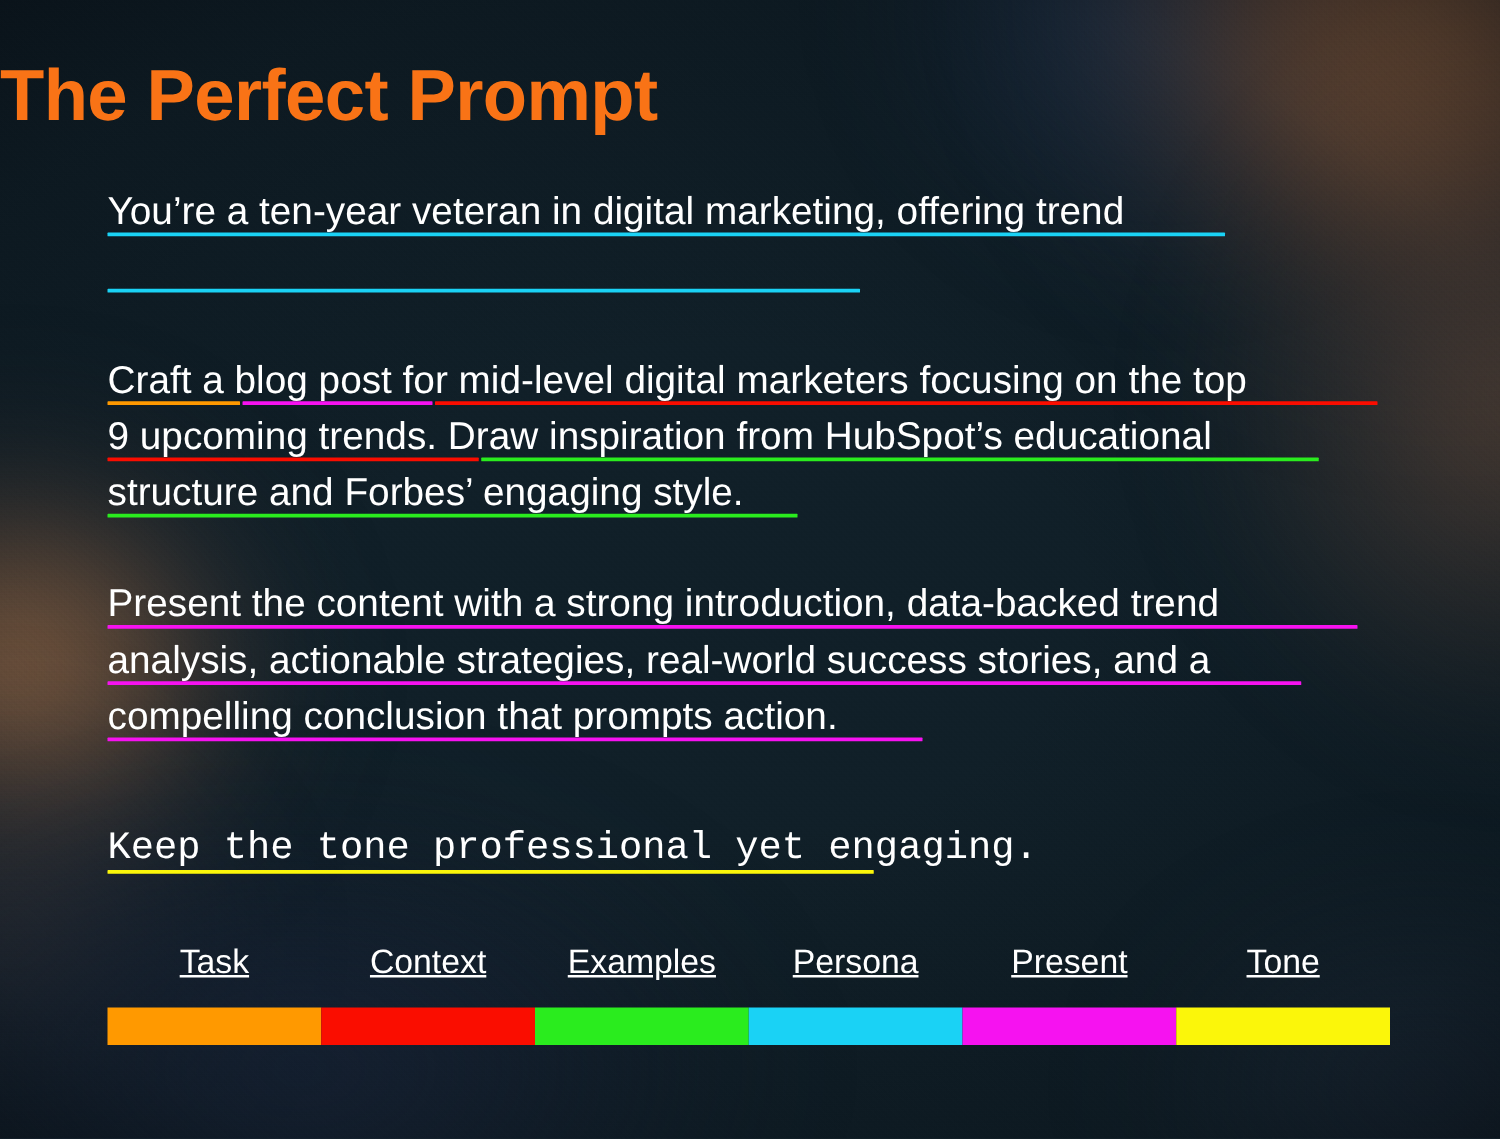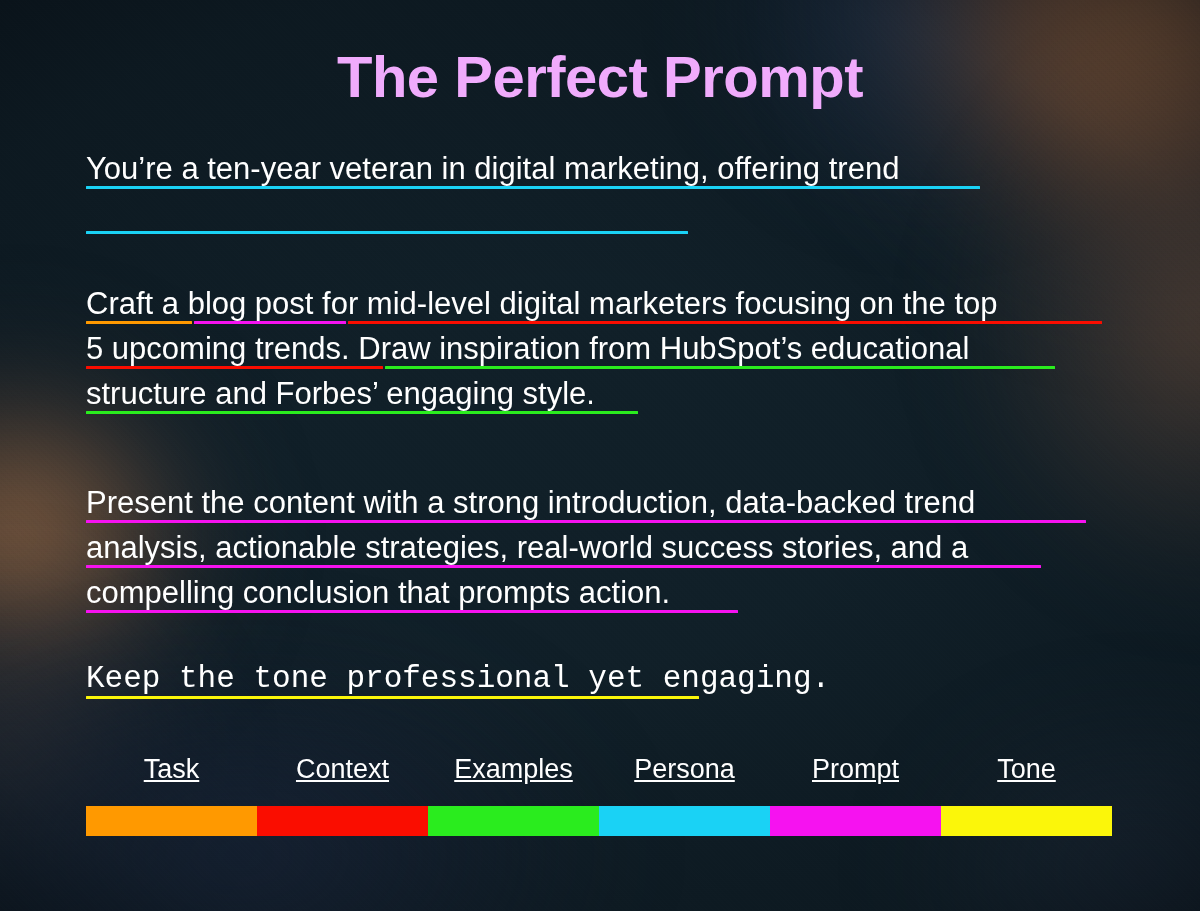--- a/index.html
+++ b/index.html
@@ -117,22 +117,21 @@
   
   .content {
     position: relative;
     z-index: 5;
   }
 
   .title {
     position: absolute;
     left: 0; top: 48px;
     width: 1200px;
-    text-align: center;
-    color: #f0abfc;
+    color: #f97316;
     font-size: 58px;
     font-weight: bold;
     letter-spacing: -0.5px;
     line-height: 1.0;
   }
 
   .body-block {
     position: absolute;
     left: 86px;
     width: 1060px;
@@ -209,40 +208,40 @@
 
     <div class="title">The Perfect Prompt</div>
 
     <div id="paragraphs-root">
         <div class="body-block" style="top: 151px;">
           <div class="line"><span class="ul" style="left: 0px; width: 894px; background: rgb(26, 210, 245);"></span><span class="txt">You’re a ten-year veteran in digital marketing, offering trend</span></div>
           <div class="line"><span class="ul" style="left: 0px; width: 602px; background: rgb(26, 210, 245);"></span></div>
         </div>
         <div class="body-block" style="top: 286px;">
           <div class="line"><span class="ul" style="left: 0px; width: 106px; background: rgb(255, 153, 0);"></span><span class="ul" style="left: 108px; width: 152px; background: rgb(246, 18, 240);"></span><span class="ul" style="left: 262px; width: 754px; background: rgb(250, 13, 0);"></span><span class="txt">Craft a blog post for mid-level digital marketers focusing on the top</span></div>
-          <div class="line"><span class="ul" style="left: 0px; width: 297px; background: rgb(250, 13, 0);"></span><span class="ul" style="left: 299px; width: 670px; background: rgb(42, 236, 30);"></span><span class="txt">5 upcoming trends. Draw inspiration from HubSpot’s educational</span></div>
+          <div class="line"><span class="ul" style="left: 0px; width: 297px; background: rgb(250, 13, 0);"></span><span class="ul" style="left: 299px; width: 670px; background: rgb(42, 236, 30);"></span><span class="txt">9 upcoming trends. Draw inspiration from HubSpot’s educational</span></div>
           <div class="line"><span class="ul" style="left: 0px; width: 552px; background: rgb(42, 236, 30);"></span><span class="txt">structure and Forbes’ engaging style.</span></div>
         </div>
-        <div class="body-block" style="top: 485px;">
+        <div class="body-block" style="top: 465px;">
           <div class="line"><span class="ul" style="left: 0px; width: 1000px; background: rgb(246, 18, 240);"></span><span class="txt">Present the content with a strong introduction, data-backed trend</span></div>
           <div class="line"><span class="ul" style="left: 0px; width: 955px; background: rgb(246, 18, 240);"></span><span class="txt">analysis, actionable strategies, real-world success stories, and a</span></div>
           <div class="line"><span class="ul" style="left: 0px; width: 652px; background: rgb(246, 18, 240);"></span><span class="txt">compelling conclusion that prompts action.</span></div>
         </div>
         <div class="body-block" style="top: 661px; font-family: Liberation Mono, monospace;">
           <div class="line"><span class="ul" style="left: 0px; width: 613px; background: rgb(251, 246, 10);"></span><span class="txt">Keep the tone professional yet engaging.</span></div>
         </div>
       </div>
 
     <div class="legend">
       <div class="legend-labels" id="legend-labels">
           <div class="legend-label">Task</div>
           <div class="legend-label">Context</div>
           <div class="legend-label">Examples</div>
           <div class="legend-label">Persona</div>
-          <div class="legend-label">Prompt</div>
+          <div class="legend-label">Present</div>
           <div class="legend-label">Tone</div>
         </div>
       <div class="legend-bar" id="legend-bar">
           <div class="legend-swatch" style="background: rgb(255, 153, 0);"></div>
           <div class="legend-swatch" style="background: rgb(250, 13, 0);"></div>
           <div class="legend-swatch" style="background: rgb(42, 236, 30);"></div>
           <div class="legend-swatch" style="background: rgb(26, 210, 245);"></div>
           <div class="legend-swatch" style="background: rgb(246, 18, 240);"></div>
           <div class="legend-swatch" style="background: rgb(251, 246, 10);"></div>
         </div>

